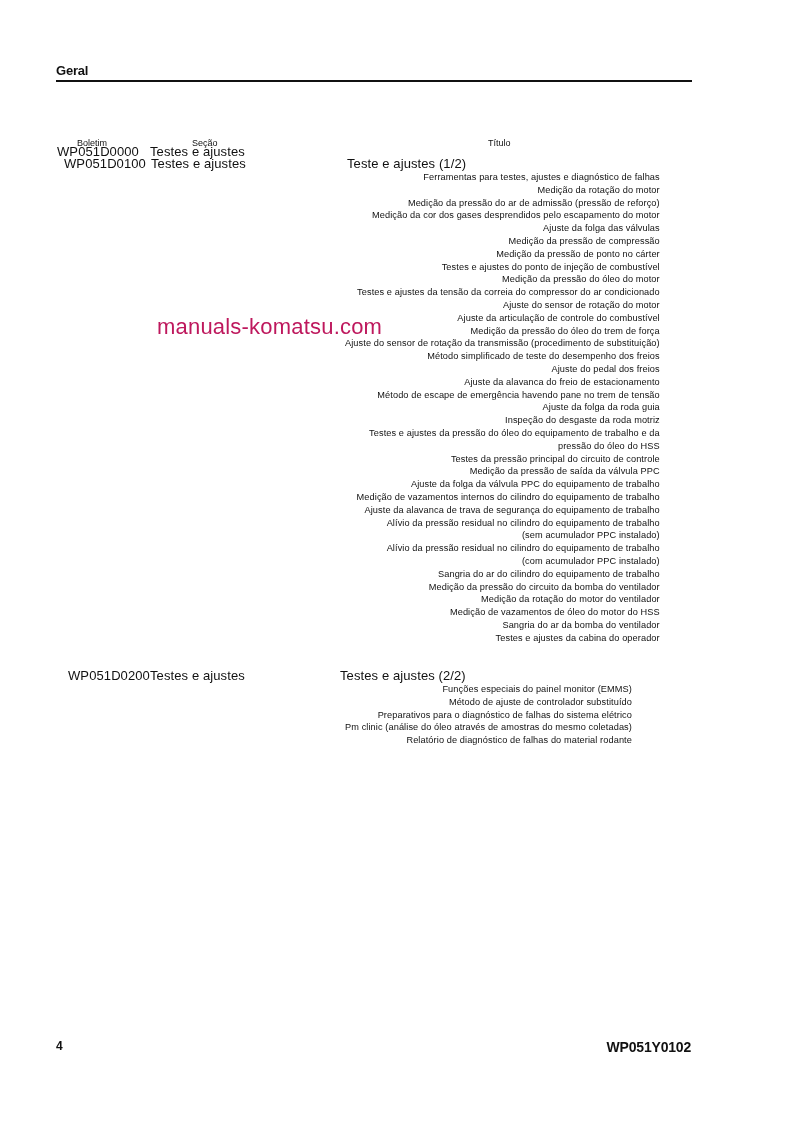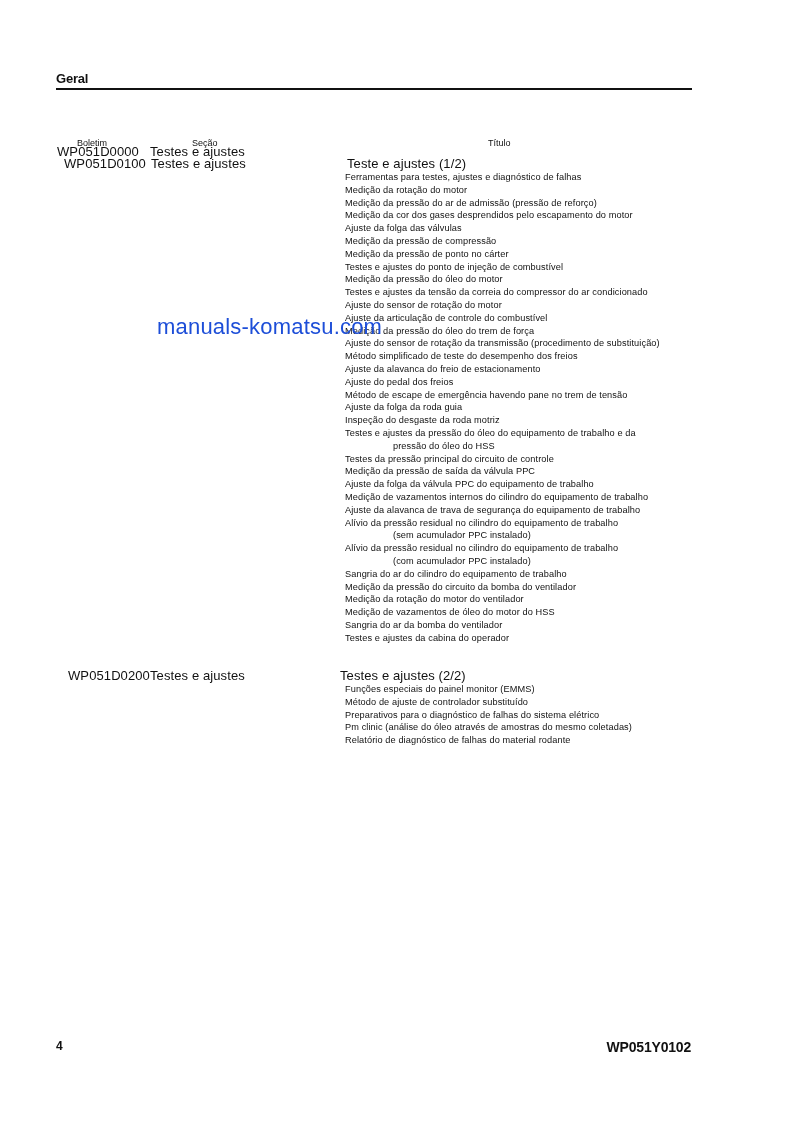--- a/index.html
+++ b/index.html
@@ -1,27 +1,27 @@
 <!DOCTYPE html>
 <html><head>
 <meta charset="utf-8">
 <style>
   html, body { margin: 0; padding: 0; background: #ffffff; }
   body { width: 793px; height: 1123px; position: relative; overflow: hidden;
          font-family: "Liberation Sans", sans-serif; color: #111; }
-  .page-header { position: absolute; left: 56px; top: 72px; width: 636px; }
+  .page-header { position: absolute; left: 56px; top: 64px; width: 636px; }
   .section-title { font-weight: bold; font-size: 13px; line-height: 14px; letter-spacing: -0.2px; }
   .header-rule { position: absolute; left: 0; top: 16px; width: 636px; height: 2px; background: #111; }
   .col-head { position: absolute; top: 138px; font-size: 9px; line-height: 11px; }
   .txt { position: absolute; font-size: 13px; line-height: 12.8px; white-space: nowrap; letter-spacing: 0.1px; }
-  .titles { position: absolute; left: 345px; font-size: 9.2px; line-height: 12.8px; white-space: nowrap; letter-spacing: 0.1px; }
+  .titles { position: absolute; left: 345px; font-size: 9.2px; line-height: 12.8px; white-space: nowrap; letter-spacing: 0.1px; text-align: right; }
   .titles div { height: 12.8px; }
   .titles .indent { padding-left: 48px; }
   .watermark { position: absolute; left: 157px; top: 314px; font-size: 22px; line-height: 26px;
-               color: #1d4ed8; font-family: "Liberation Sans", sans-serif; letter-spacing: 0.2px; }
+               color: #be185d; font-family: "Liberation Sans", sans-serif; letter-spacing: 0.2px; }
   .footer-page { position: absolute; left: 56px; top: 1039px; font-weight: bold; font-size: 12px; }
   .footer-code { position: absolute; right: 102px; top: 1039px; font-weight: bold; font-size: 14px; letter-spacing: -0.2px; }
 </style>
 </head>
 <body>
 
 <div class="page-header">
   <div class="section-title">Geral</div>
   <div class="header-rule"></div>
 </div>
@@ -46,22 +46,22 @@
   <div>Medição da pressão de compressão</div>
   <div>Medição da pressão de ponto no cárter</div>
   <div>Testes e ajustes do ponto de injeção de combustível</div>
   <div>Medição da pressão do óleo do motor</div>
   <div>Testes e ajustes da tensão da correia do compressor do ar condicionado</div>
   <div>Ajuste do sensor de rotação do motor</div>
   <div>Ajuste da articulação de controle do combustível</div>
   <div>Medição da pressão do óleo do trem de força</div>
   <div>Ajuste do sensor de rotação da transmissão (procedimento de substituição)</div>
   <div>Método simplificado de teste do desempenho dos freios</div>
+  <div>Ajuste do pedal dos freios</div>
   <div>Ajuste da alavanca do freio de estacionamento</div>
-  <div>Ajuste do pedal dos freios</div>
   <div>Método de escape de emergência havendo pane no trem de tensão</div>
   <div>Ajuste da folga da roda guia</div>
   <div>Inspeção do desgaste da roda motriz</div>
   <div>Testes e ajustes da pressão do óleo do equipamento de trabalho e da</div>
   <div class="indent">pressão do óleo do HSS</div>
   <div>Testes da pressão principal do circuito de controle</div>
   <div>Medição da pressão de saída da válvula PPC</div>
   <div>Ajuste da folga da válvula PPC do equipamento de trabalho</div>
   <div>Medição de vazamentos internos do cilindro do equipamento de trabalho</div>
   <div>Ajuste da alavanca de trava de segurança do equipamento de trabalho</div>

